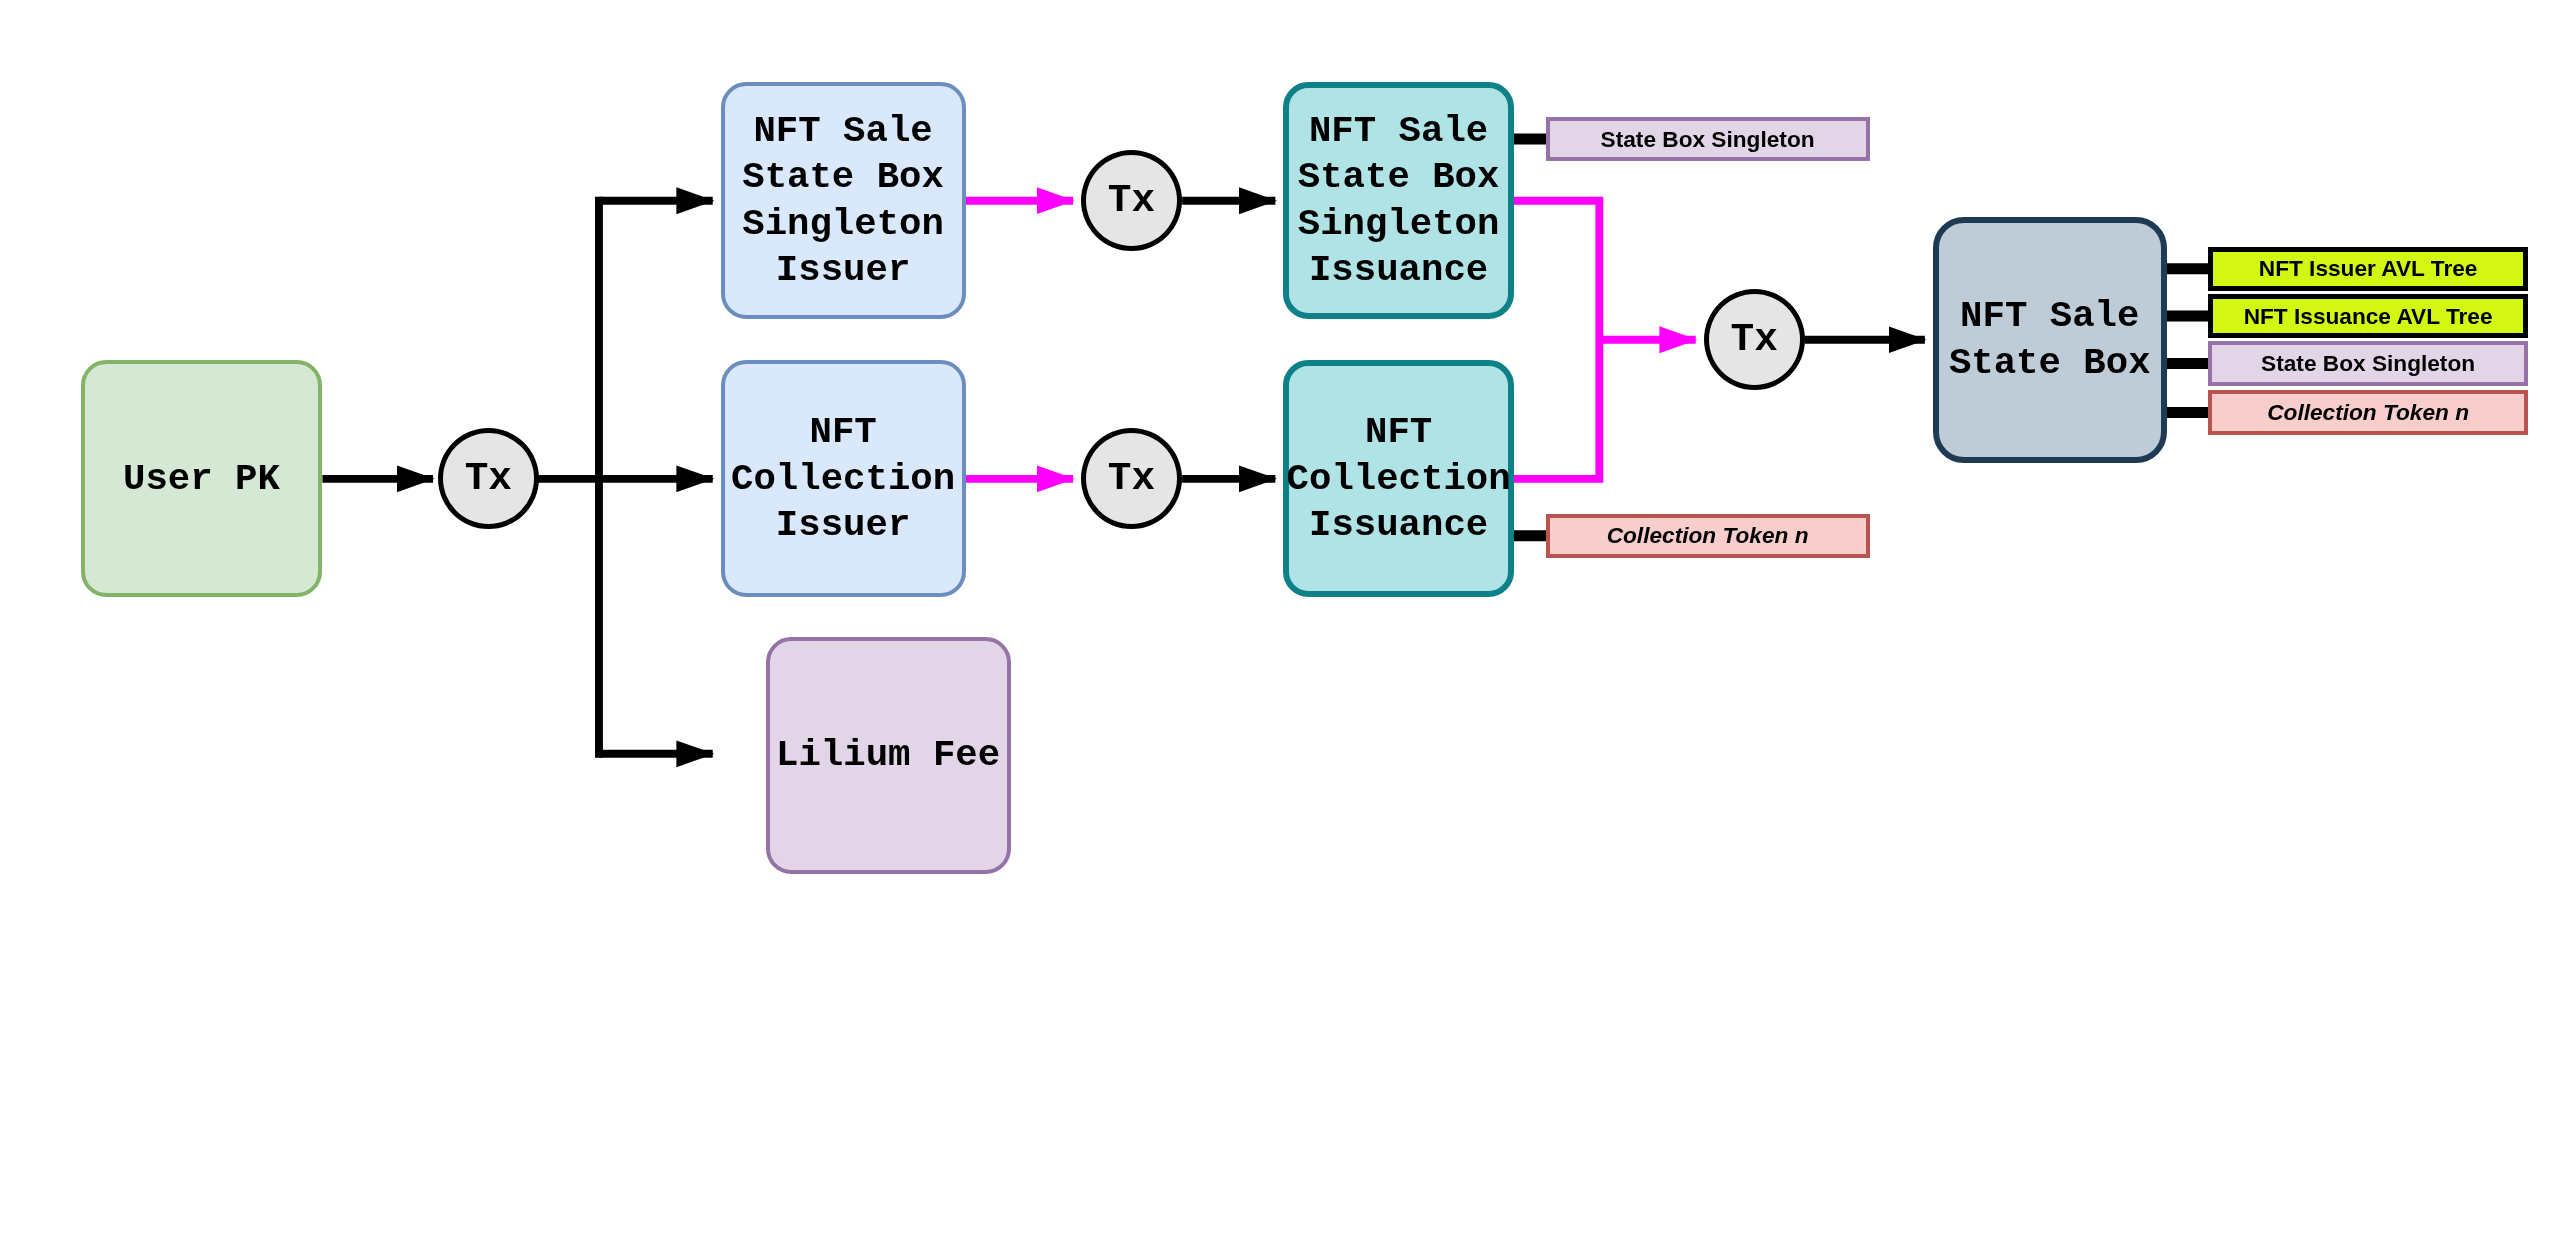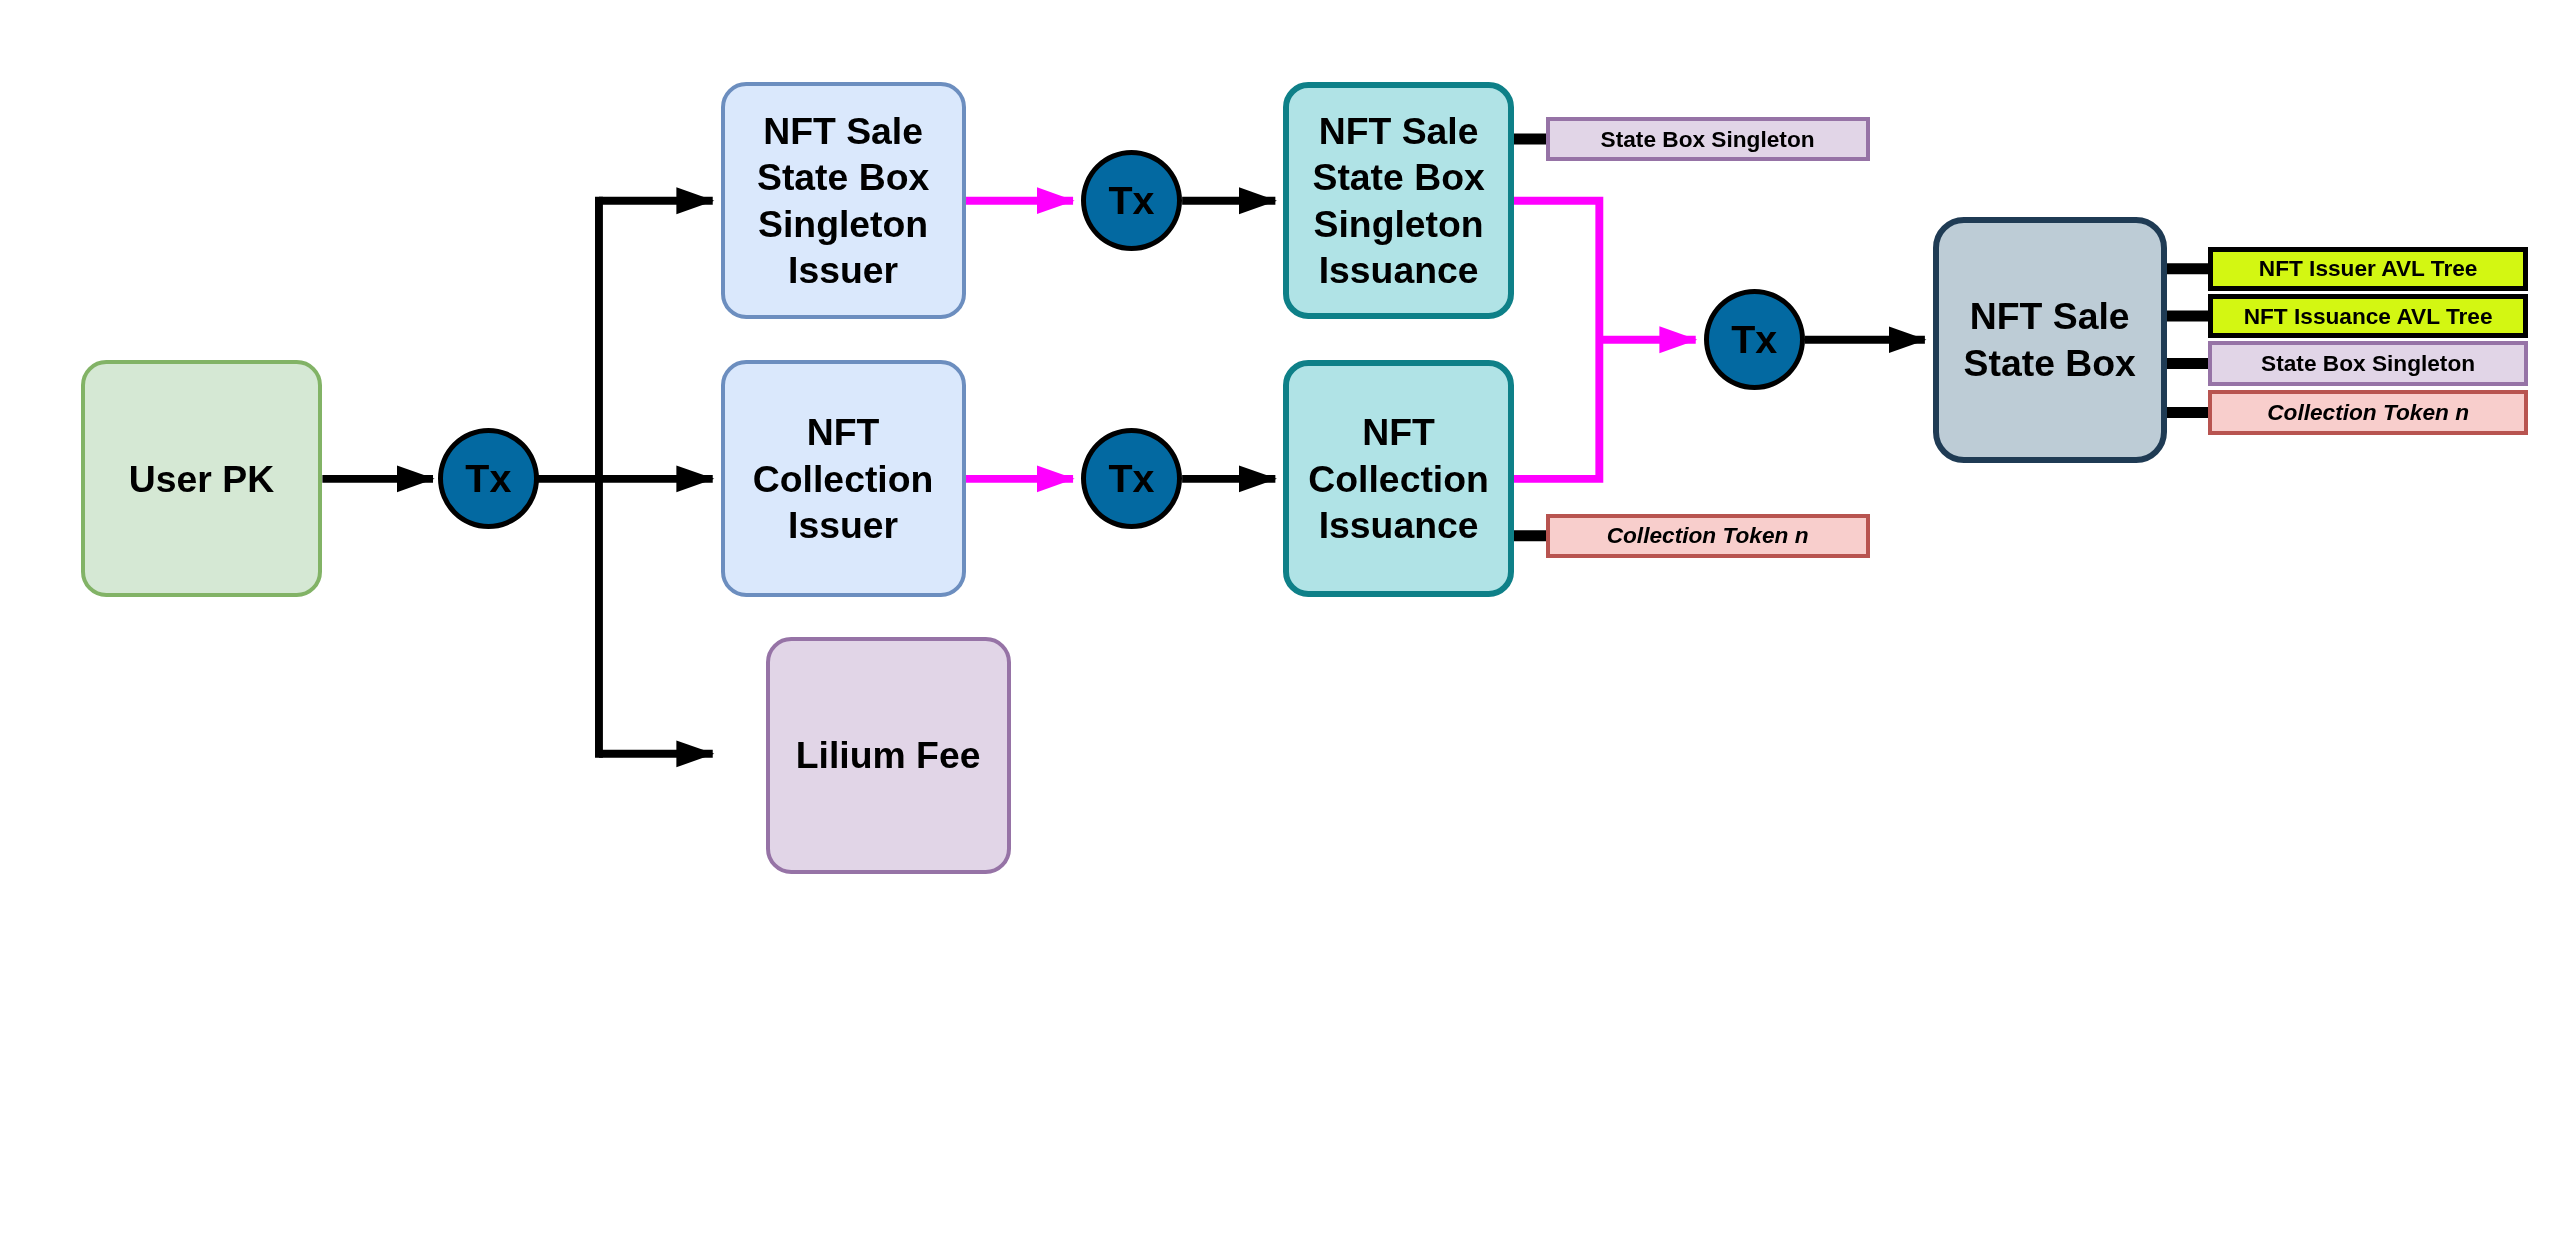--- a/index.html
+++ b/index.html
@@ -31,38 +31,40 @@
   .node {
     position: absolute;
     display: flex; align-items: center; justify-content: center;
     text-align: center;
     white-space: pre-line;
     box-sizing: border-box;
     font-size: 1.45cqw;
     line-height: 1.24;
     border-radius: 0.98cqw;
     z-index: 2;
+    font-family: Liberation Mono, monospace;
   }
   .node.green  { background: var(--user-pk-fill);  border: 0.16cqw solid var(--user-pk-stroke); }
   .node.blue   { background: var(--issuer-fill);   border: 0.16cqw solid var(--issuer-stroke); }
   .node.purple { background: var(--lilium-fill);   border: 0.16cqw solid var(--lilium-stroke); margin-left: 45px; }
   .node.teal   { background: var(--issuance-fill); border: 0.25cqw solid var(--issuance-stroke); }
   .node.gray   { background: var(--state-box-fill);border: 0.25cqw solid var(--state-box-stroke); border-radius: 1.2cqw; }
 
   .tx {
     position: absolute;
     left: 0; top: 0;
     width: 3.926%; height: 10.579%;
     display: flex; align-items: center; justify-content: center;
-    background: #0369a1;
+    background: #e5e5e5;
     border: 0.215cqw solid var(--line-black);
     border-radius: 50%;
     font-size: 1.53cqw;
     box-sizing: border-box;
     z-index: 3;
+    font-family: Liberation Mono, monospace;
   }
 
   .tag {
     position: absolute;
     display: flex; align-items: center; justify-content: center;
     text-align: center;
     box-sizing: border-box;
     font-size: 0.88cqw;
     z-index: 2;
     width: 12.45%; height: 4.628%;

